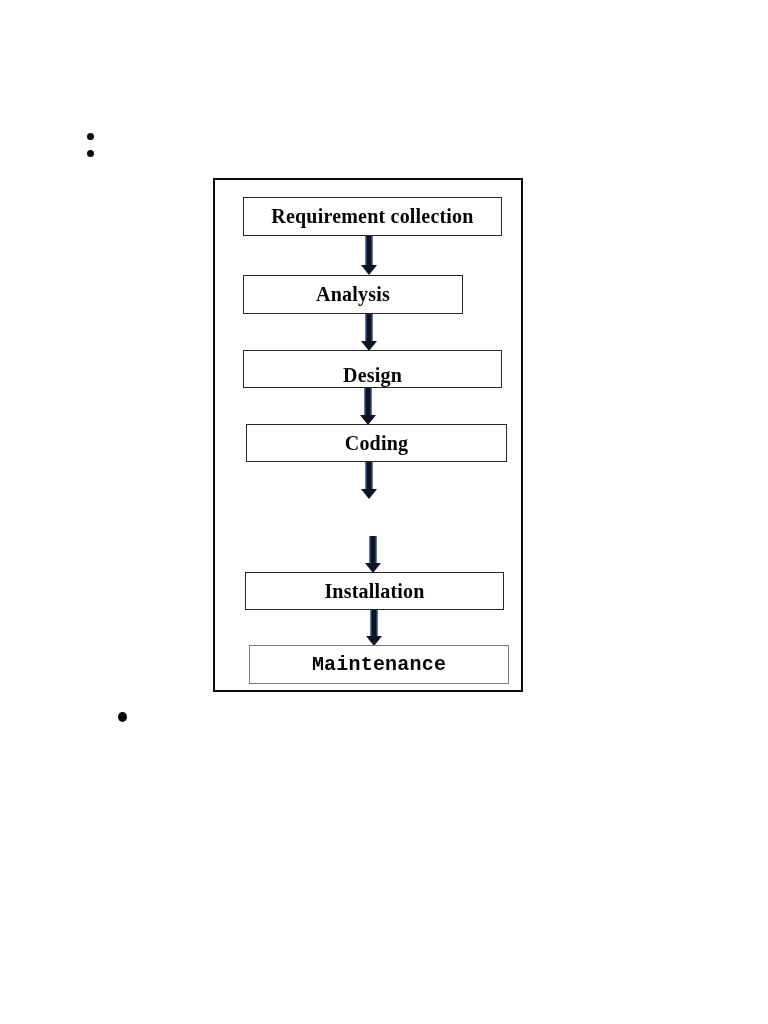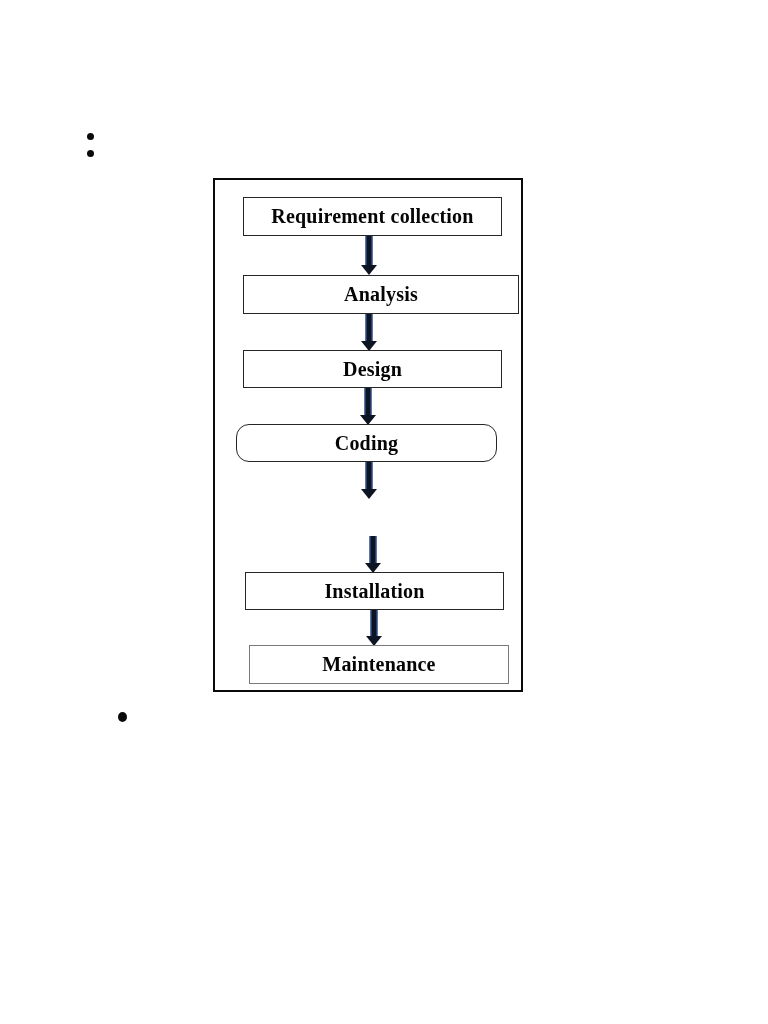--- a/index.html
+++ b/index.html
@@ -41,26 +41,26 @@
     display: flex;
     align-items: center;
     justify-content: center;
     font-weight: bold;
     font-size: 20px;
     letter-spacing: 0.2px;
     color: #050505;
     z-index: 2;
   }
   .s1 { left: 28px; top: 17px;  width: 259px; height: 39px; text-align: center; }
-  .s2 { left: 28px; top: 95px;  width: 276px; height: 39px; }
-  .s3 { left: 28px; top: 170px; width: 259px; height: 38px; }
-  .s4 { left: 21px; top: 244px; width: 261px; height: 38px; border-radius: 13px; }
+  .s2 { left: 28px; top: 95px;  width: 220px; height: 39px; }
+  .s3 { left: 28px; top: 170px; width: 259px; height: 38px; align-items: flex-end; }
+  .s4 { left: 31px; top: 244px; width: 261px; height: 38px; }
   .s5 { left: 28px; top: 318px; width: 260px; height: 38px; }
   .s6 { left: 30px; top: 392px; width: 259px; height: 38px; }
-  .s7 { left: 34px; top: 465px; width: 260px; height: 39px; border-color: #7a7a7a; }
+  .s7 { left: 34px; top: 465px; width: 260px; height: 39px; border-color: #7a7a7a; font-family: Liberation Mono, monospace; }
 
   
   .arrow { position: absolute; width: 16px; z-index: 1; }
   .a1 { left: 146px; top: 56px;  height: 39px; }
   .a2 { left: 146px; top: 134px; height: 37px; }
   .a3 { left: 145px; top: 208px; height: 37px; }
   .a4 { left: 146px; top: 282px; height: 37px; }
   .a5 { left: 150px; top: 356px; height: 37px; }
   .a6 { left: 151px; top: 430px; height: 36px; }
   .arrow .shaft {

